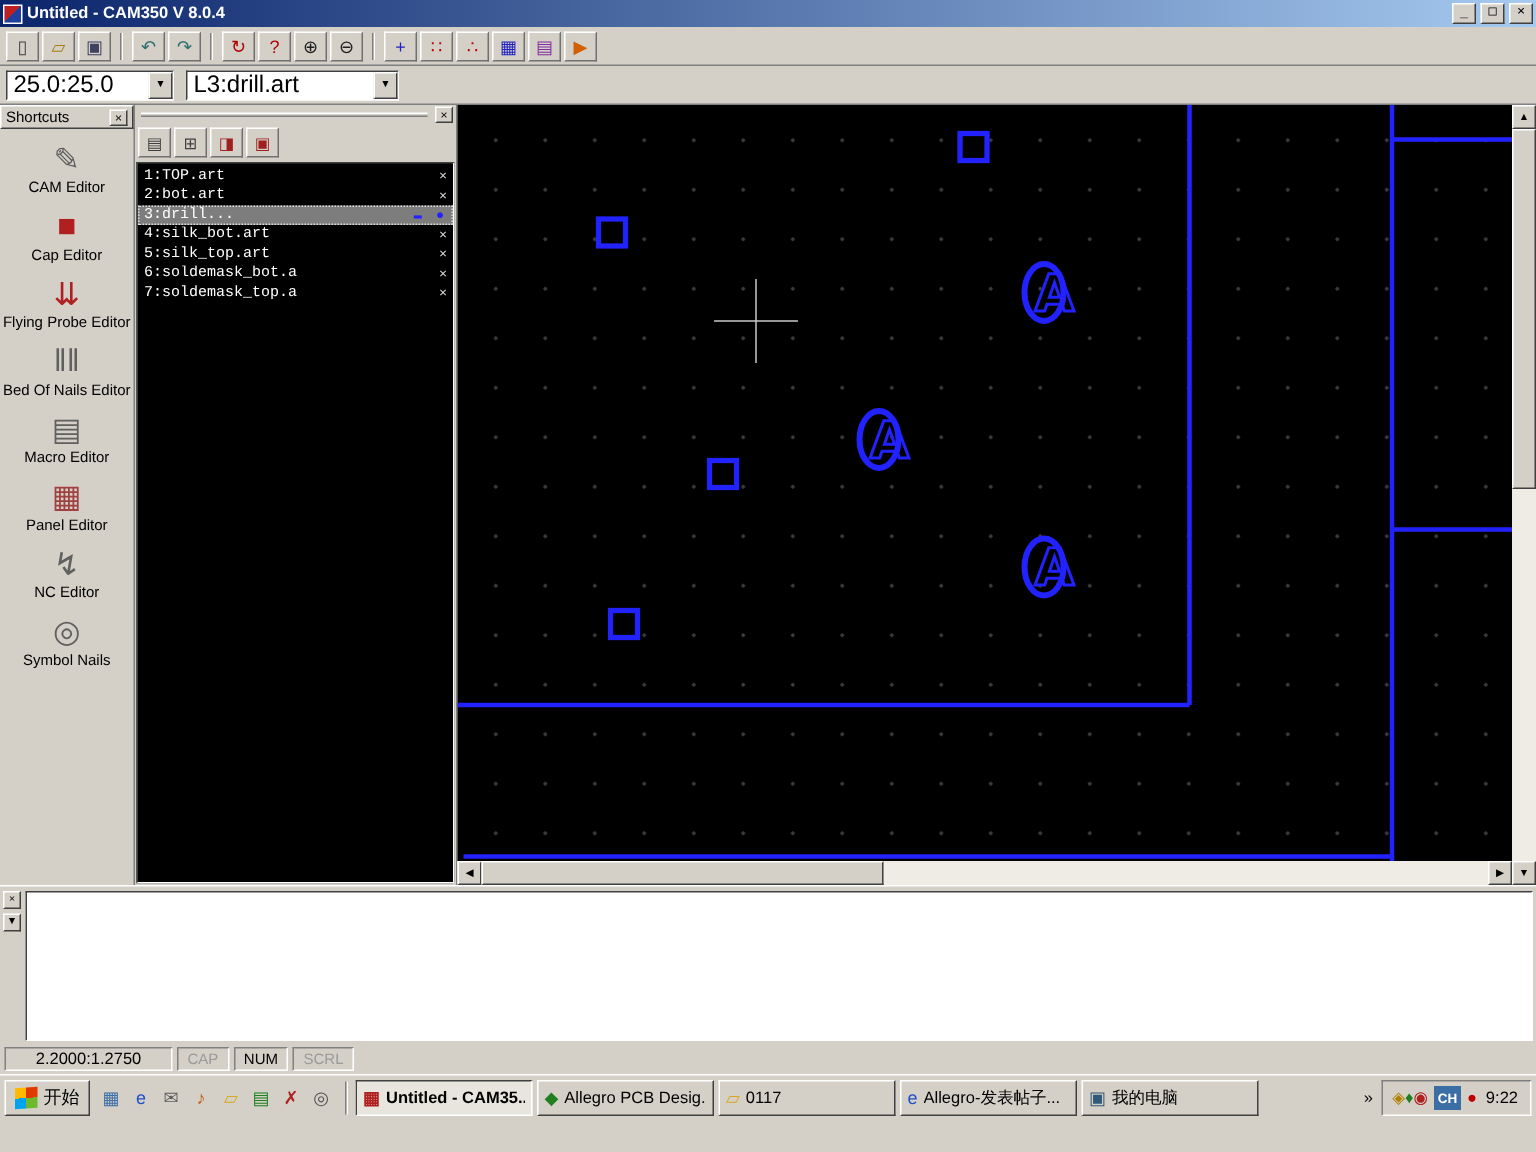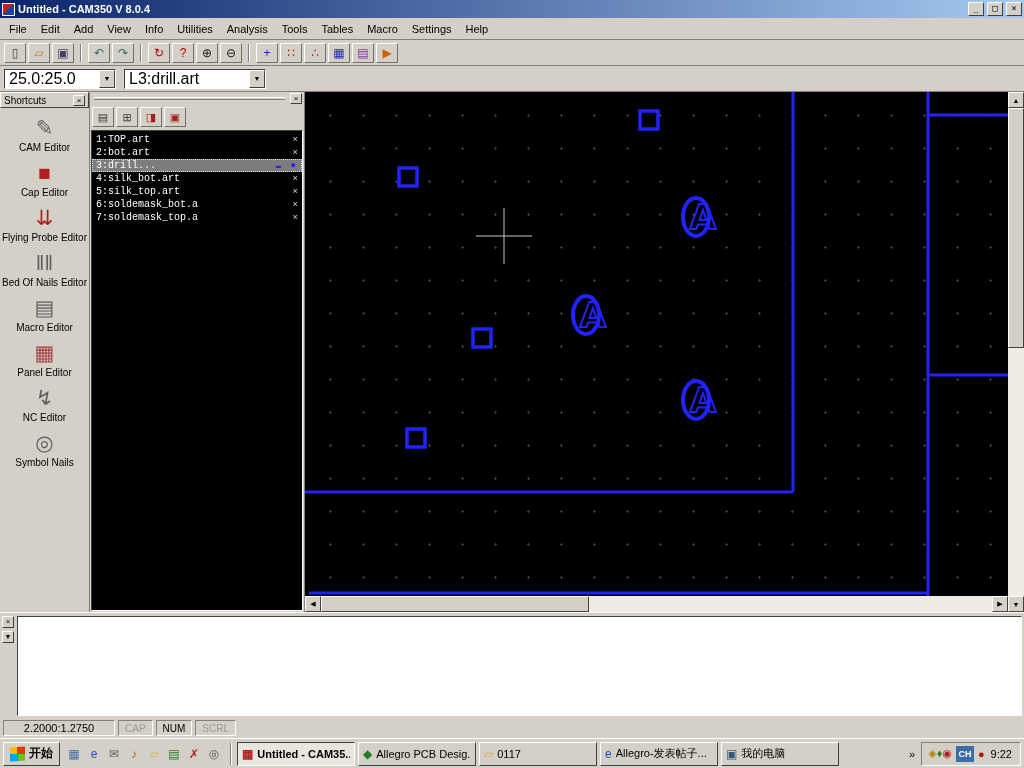--- a/index.html
+++ b/index.html
@@ -75,21 +75,21 @@
   
   .statusbar { height:20px; display:flex; align-items:center; gap:3px; padding:1px 3px; }
   .status-left { flex:1; height:16px; line-height:15px; padding:0 5px; border:1px solid; border-color:#808080 #fff #fff #808080; }
   .status-cell { height:16px; line-height:15px; padding:0 6px; text-align:center; border:1px solid; border-color:#808080 #fff #fff #808080; }
   .coords { min-width:112px; }
   .kbd { min-width:30px; font-size:10px; }
   .dim { color:#9a9a9a; }
 
   
   .taskbar { height:30px; border-top:1px solid #fff; display:flex; align-items:center; gap:3px; padding:2px 3px; }
-  .start-btn { height:24px; display:flex; align-items:center; gap:4px; padding:0 6px; font-weight:bold; font-size:12px; background:#d4d0c8; border:1px solid; border-color:#fff #404040 #404040 #fff; }
+  .start-btn { height:24px; display:flex; align-items:center; gap:4px; padding:0 6px; font-weight:normal; font-size:12px; background:#d4d0c8; border:1px solid; border-color:#fff #404040 #404040 #fff; }
   .winflag { width:15px; height:14px; background:conic-gradient(#e03a00 0 25%, #6fba2c 0 50%, #00a3ee 0 75%, #ffb900 0 100%); transform:skewY(-4deg); }
   .quicklaunch { display:flex; align-items:center; gap:2px; padding:0 2px; }
   .ql-icon { width:18px; height:18px; display:flex; align-items:center; justify-content:center; font-size:12px; }
   .tb-divider { width:2px; height:22px; border-left:1px solid #808080; border-right:1px solid #fff; margin:0 2px; }
   .tasks { display:flex; gap:3px; flex:1; overflow:hidden; }
   .task-btn { width:118px; height:24px; flex:none; display:flex; align-items:center; gap:4px; padding:0 4px; background:#d4d0c8; border:1px solid; border-color:#fff #404040 #404040 #fff; }
   .task-btn.active { border-color:#404040 #fff #fff #404040; background:#e8e5de; font-weight:bold; }
   .task-icon { font-size:12px; flex:none; }
   .task-label { white-space:nowrap; overflow:hidden; font-size:11px; }
   .chevron { padding:0 3px; font-size:11px; }
@@ -104,34 +104,20 @@
 <div class="app">
 
   <div class="titlebar">
     <div class="title-icon"></div>
     <div class="title-text">Untitled - CAM350 V 8.0.4</div>
     <div class="win-btn">_</div>
     <div class="win-btn">□</div>
     <div class="win-btn">×</div>
   </div>
 
-  <div class="menubar" id="menubar">
-      <span class="menu-item">File</span>
-      <span class="menu-item">Edit</span>
-      <span class="menu-item">Add</span>
-      <span class="menu-item">View</span>
-      <span class="menu-item">Info</span>
-      <span class="menu-item">Utilities</span>
-      <span class="menu-item">Analysis</span>
-      <span class="menu-item">Tools</span>
-      <span class="menu-item">Tables</span>
-      <span class="menu-item">Macro</span>
-      <span class="menu-item">Settings</span>
-      <span class="menu-item">Help</span>
-    </div>
 
   <div class="toolbar" id="toolbar1">
       <button class="tb-btn" style="color: rgb(64, 64, 64);">▯</button>
       <button class="tb-btn" style="color: rgb(169, 125, 16);">▱</button>
       <button class="tb-btn" style="color: rgb(64, 64, 96);">▣</button>
       <span class="tb-sep"></span>
       <button class="tb-btn" style="color: rgb(46, 110, 110);">↶</button>
       <button class="tb-btn" style="color: rgb(46, 110, 110);">↷</button>
       <span class="tb-sep"></span>
       <button class="tb-btn" style="color: rgb(176, 0, 0);">↻</button>

